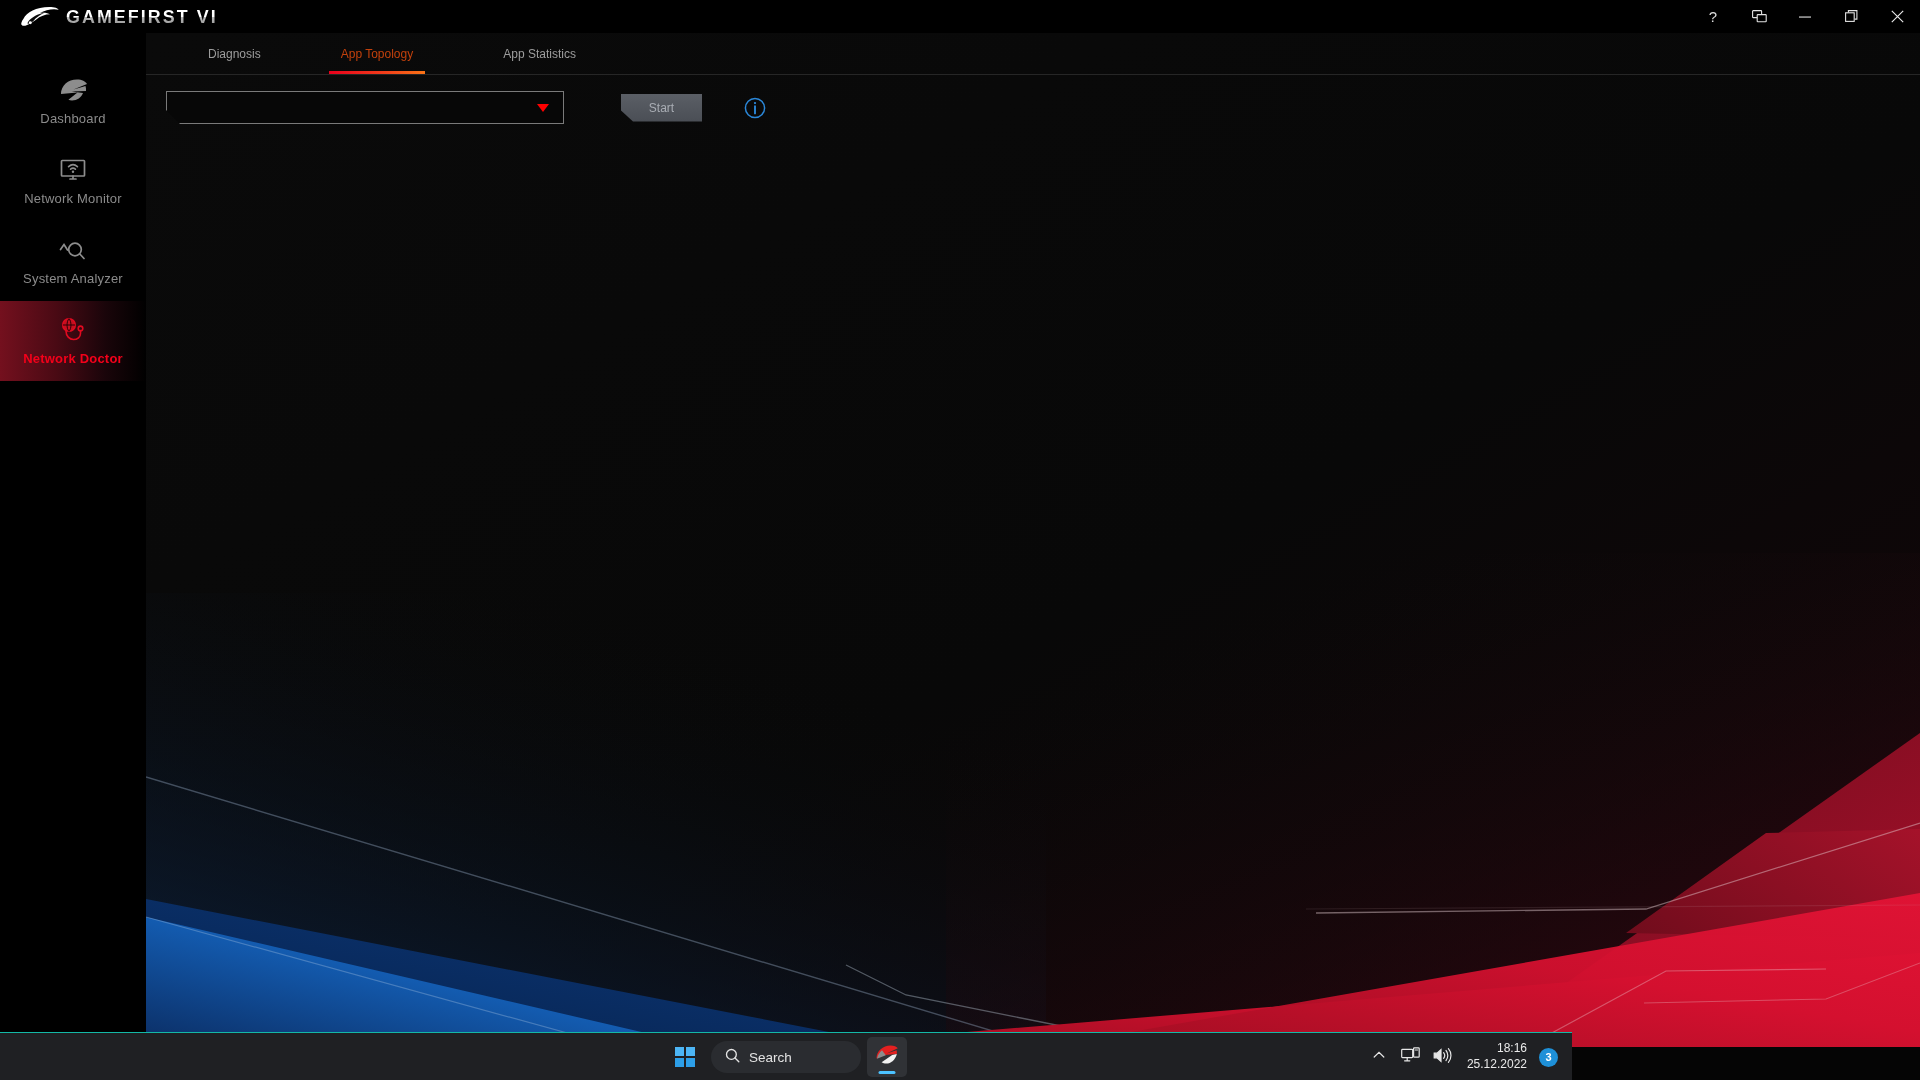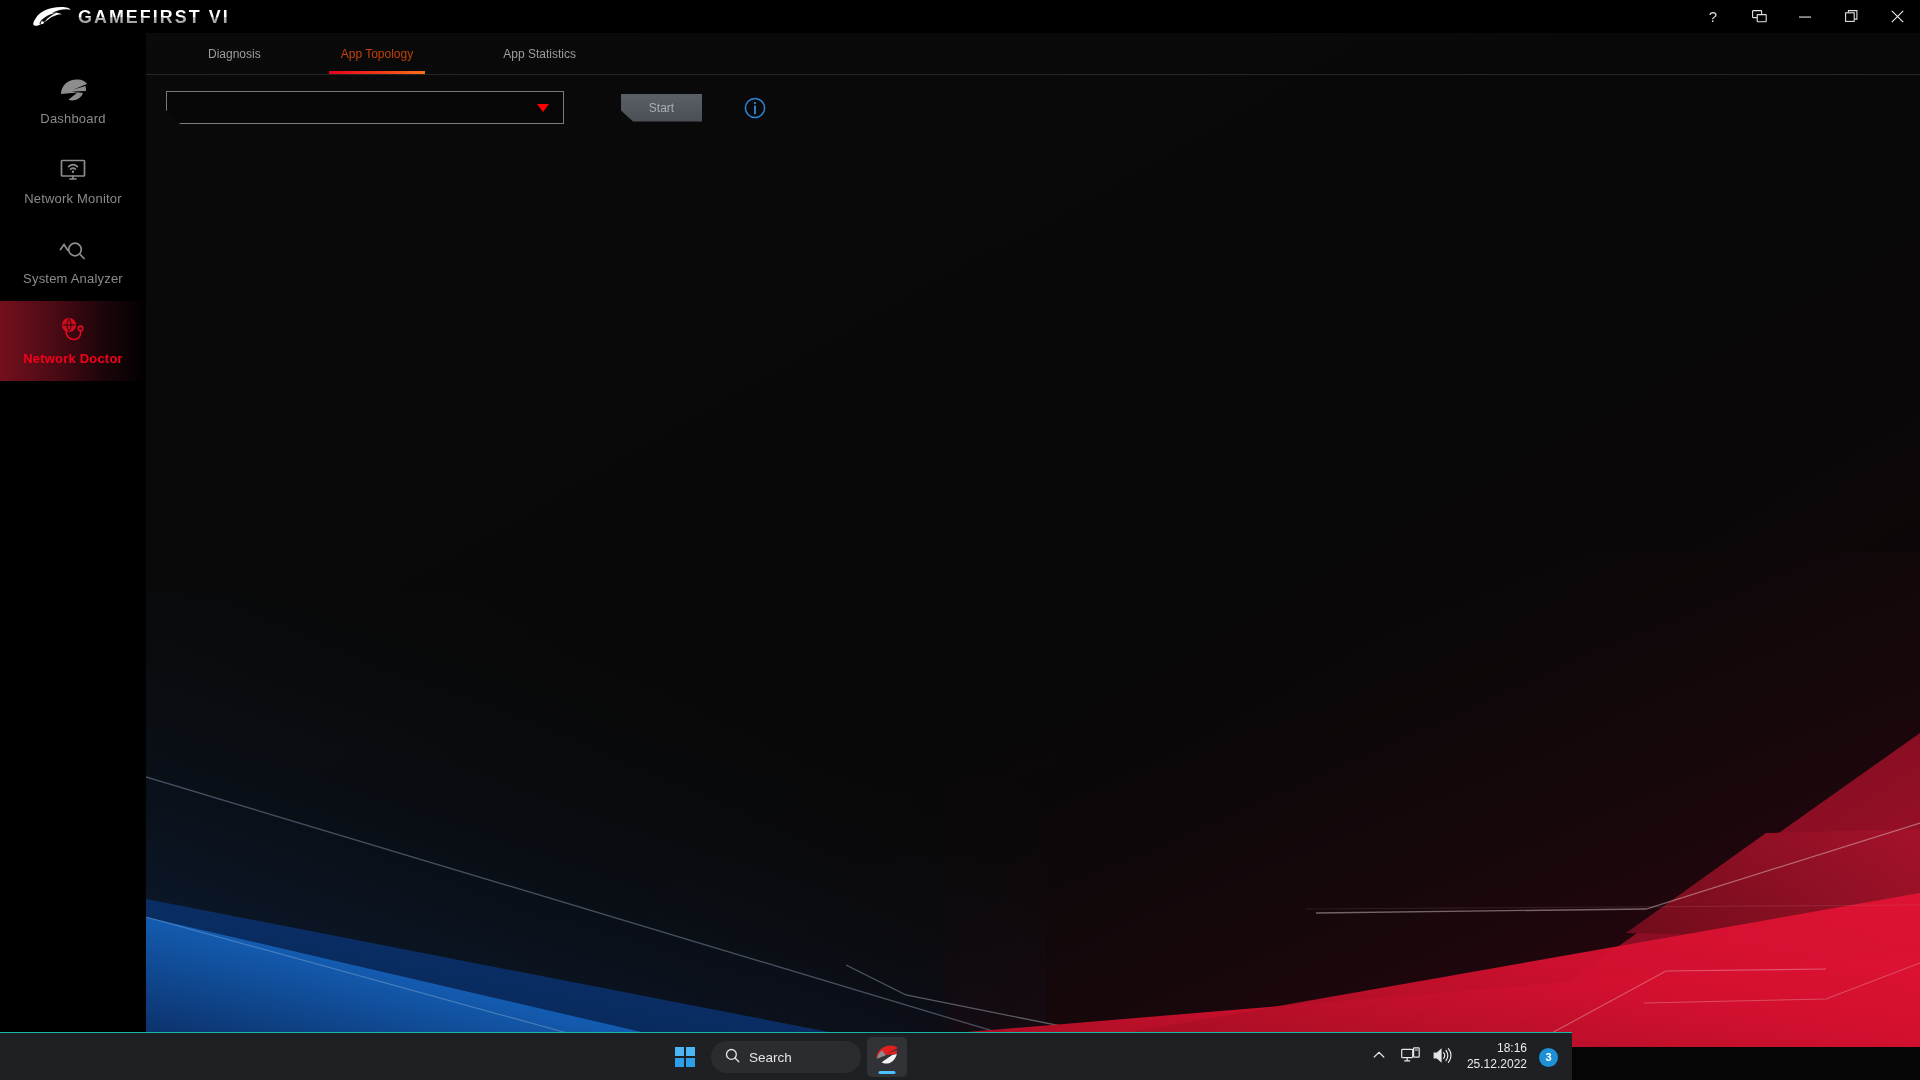--- a/index.html
+++ b/index.html
@@ -16,21 +16,21 @@
   }
 
   
   .titlebar {
     position: absolute; top: 0; left: 0;
     width: 1920px; height: 33px;
     background: #000;
     display: flex; align-items: center;
     z-index: 40;
   }
-  .brand { display: flex; align-items: center; padding-left: 32px; }
+  .brand { display: flex; align-items: center; padding-left: 20px; }
   .rog-logo { width: 40px; height: 24px; flex: 0 0 auto; }
   .brand-text {
     margin-left: 6px;
     font-family: "Liberation Sans", sans-serif;
     font-size: 19px;
     font-weight: 700;
     letter-spacing: 2.2px;
     background: linear-gradient(180deg, #ffffff 0%, #ffffff 48%, #b9b9b9 52%, #8e8e8e 100%);
     -webkit-background-clip: text;
     background-clip: text;

